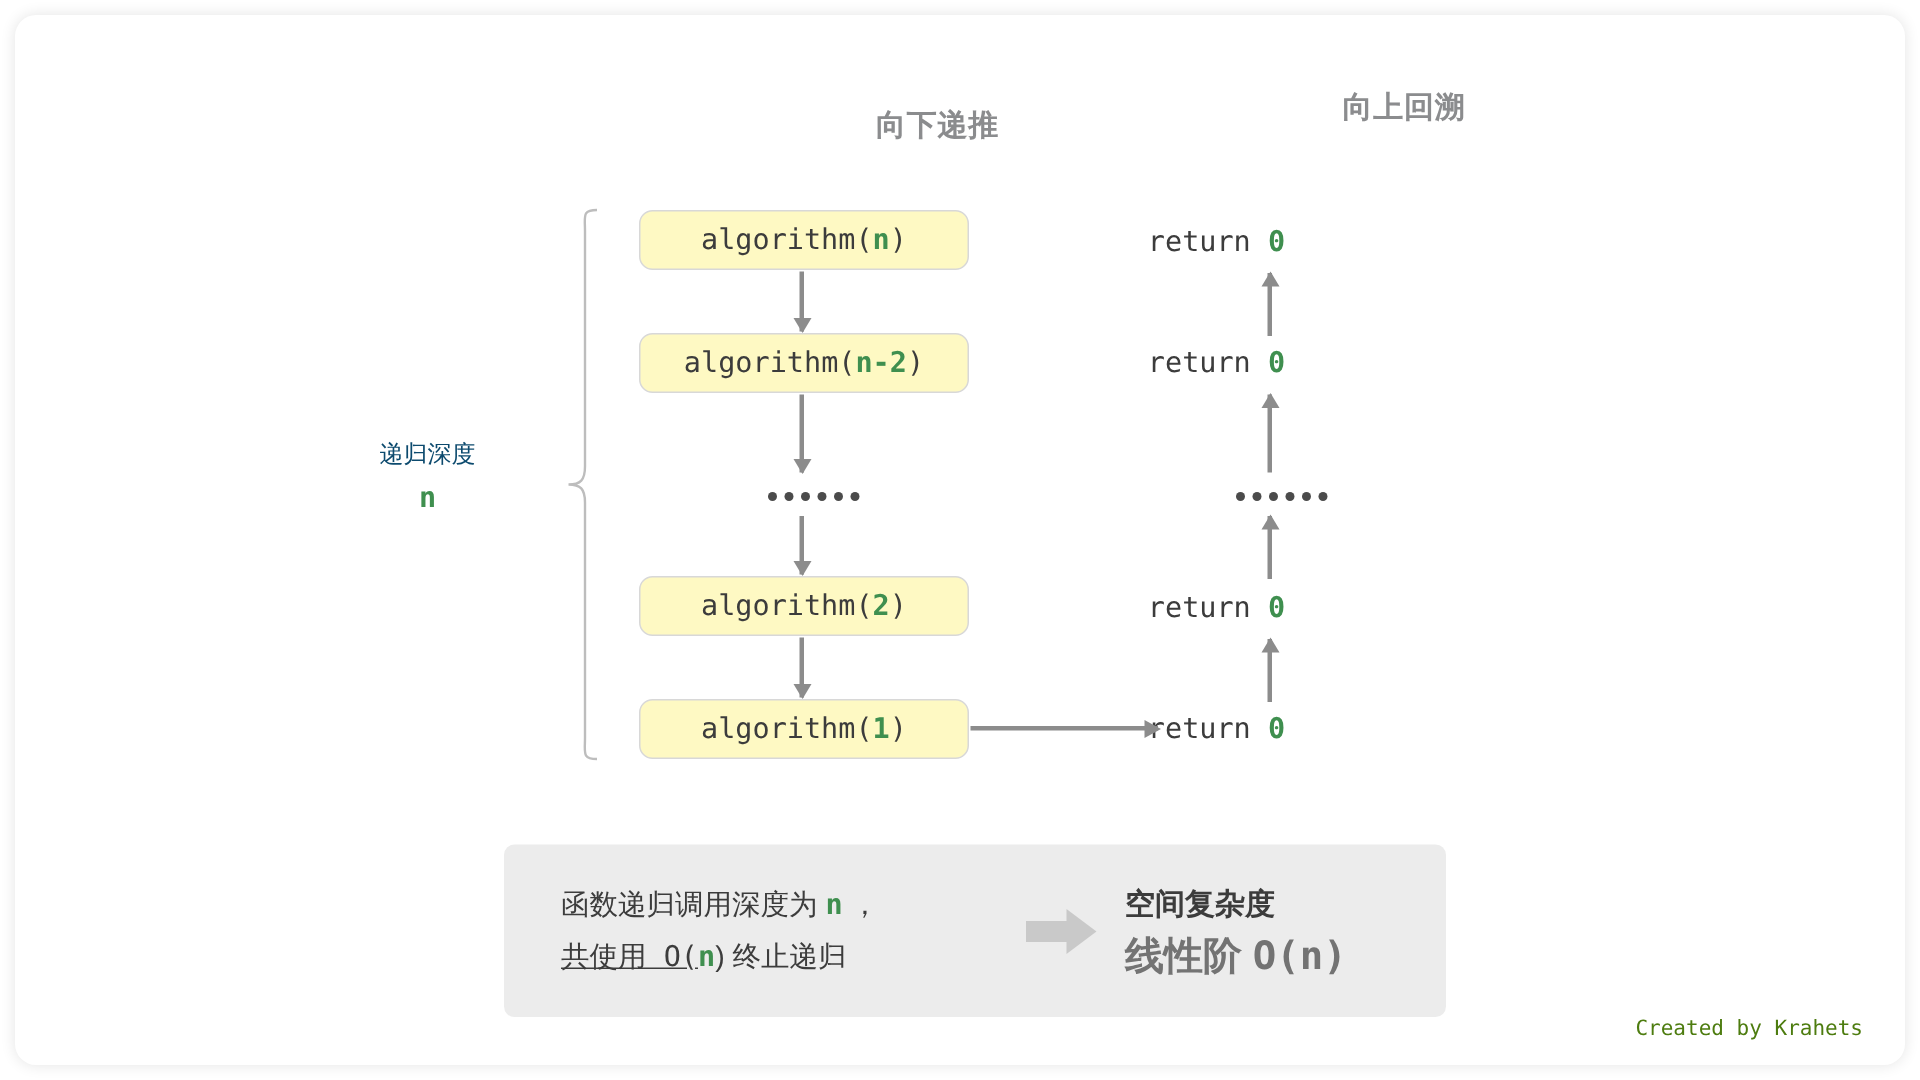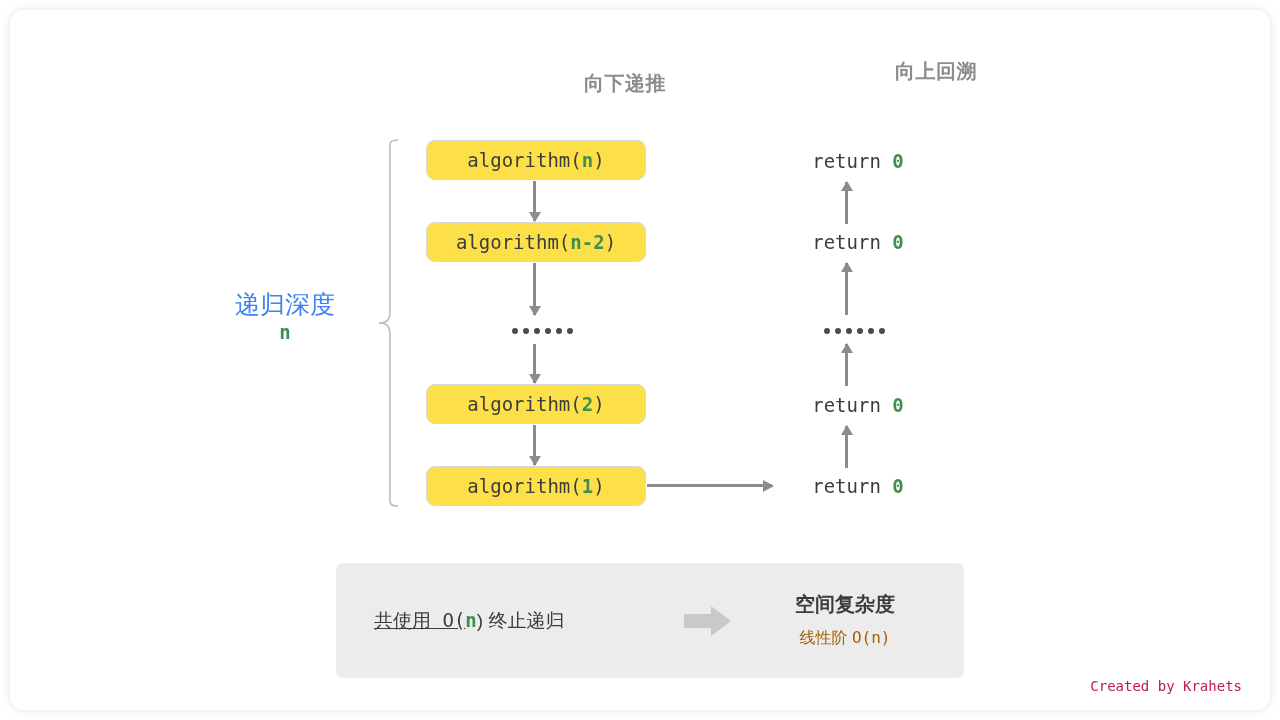--- a/index.html
+++ b/index.html
@@ -41,21 +41,21 @@
   #header-down  { left: 396px; top: 60px; width: 260px; }
   #header-up    { left: 707px; top: 48px; width: 260px; }
 
   
   .call-box {
     position: absolute;
     left: 416px;
     width: 220px;
     height: 40px;
     box-sizing: border-box;
-    background: #fde047;
+    background: #fef9c3;
     border: 1px solid #d8d8d8;
     border-radius: 9px;
     display: flex;
     align-items: center;
     justify-content: center;
     font-family: "DejaVu Sans Mono", "Liberation Mono", monospace;
     font-size: 19px;
     color: #3c3c3c;
     white-space: nowrap;
   }
@@ -104,21 +104,21 @@
     height: 6px;
     border-radius: 50%;
     background: #4b4b4b;
   }
   #dots-left  { left: 502px; top: 318px; }
   #dots-right { left: 814px; top: 318px; }
 
   
   .ret-line {
     position: absolute;
-    left: 718px;
+    left: 671px;
     width: 260px;
     text-align: center;
     font-family: "DejaVu Sans Mono", "Liberation Mono", monospace;
     font-size: 19px;
     color: #3c3c3c;
     white-space: nowrap;
   }
   .ret-line .val {
     color: #3f8f4f;
     font-weight: bold;
@@ -195,22 +195,22 @@
   }
   #depth-label {
     position: absolute;
     left: 190px;
     top: 280px;
     width: 170px;
     text-align: center;
   }
   #depth-label .dl-title {
     display: block;
-    font-size: 25px;
-    color: #3b82f6;
+    font-size: 16px;
+    color: #0c4a6e;
     line-height: 28px;
     white-space: nowrap;
   }
   #depth-label .dl-value {
     display: block;
     font-family: "DejaVu Sans Mono", "Liberation Mono", monospace;
     font-size: 19px;
     font-weight: bold;
     color: #3f8f4f;
     line-height: 28px;
@@ -247,51 +247,51 @@
     text-decoration: underline;
   }
   #summary-arrow {
     width: 84px;
     display: flex;
     align-items: center;
     justify-content: center;
   }
   #summary-right {
     flex: 1;
-    text-align: center;
+    text-align: left;
     padding-right: 24px;
   }
   #summary-right .sr-title {
     display: block;
     font-size: 20px;
     font-weight: bold;
     color: #3c3c3c;
     line-height: 34px;
     white-space: nowrap;
   }
   #summary-right .sr-value {
     display: block;
-    font-size: 16px;
-    font-weight: normal;
-    color: #a16207;
+    font-size: 26px;
+    font-weight: bold;
+    color: #737373;
     line-height: 34px;
     white-space: nowrap;
   }
   #summary-right .sr-value .mono {
     font-family: "DejaVu Sans Mono", "Liberation Mono", monospace;
   }
 
   
   #credit {
     position: absolute;
     right: 28px;
     bottom: 16px;
     font-family: "DejaVu Sans Mono", "Liberation Mono", monospace;
     font-size: 14px;
-    color: #be185d;
+    color: #4d7c0f;
     white-space: nowrap;
   }
 </style>
 </head>
 <body>
 
 <div id="card">
 
   <div class="col-header" id="header-down">向下递推</div>
   <div class="col-header" id="header-up">向上回溯</div>
@@ -369,20 +369,21 @@
   <div class="v-arrow-up" id="uarr-1"></div>
   <div class="v-arrow-up" id="uarr-2"></div>
   <div class="v-arrow-up" id="uarr-3"></div>
   <div class="v-arrow-up" id="uarr-4"></div>
 
   <div id="h-arrow"></div>
 
   <div id="summary">
 
     <div id="summary-left">
+      <div><span>函数递归调用深度为 </span><span class="hl">n</span><span> ，</span></div>
       <div><span class="mono">共使用 O(</span><span class="hl">n</span><span>) 终止递归</span></div>
     </div>
 
     <div id="summary-arrow">
       <svg width="48" height="32" viewBox="0 0 48 32">
         <polygon points="0,9 27,9 27,1 47,16 27,31 27,23 0,23" fill="#c9c9c9"></polygon>
       </svg>
     </div>
 
     <div id="summary-right">

